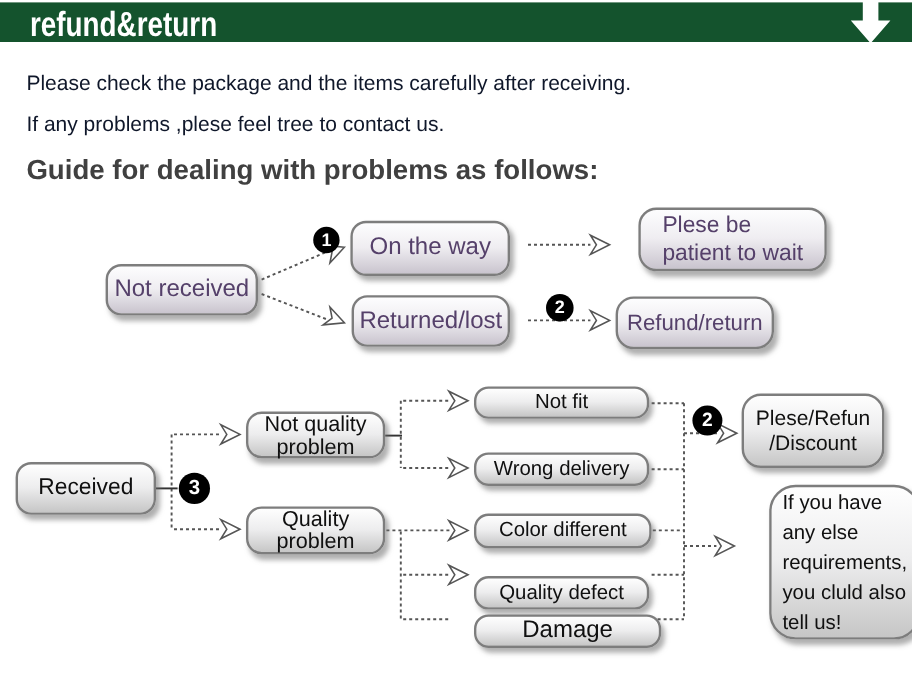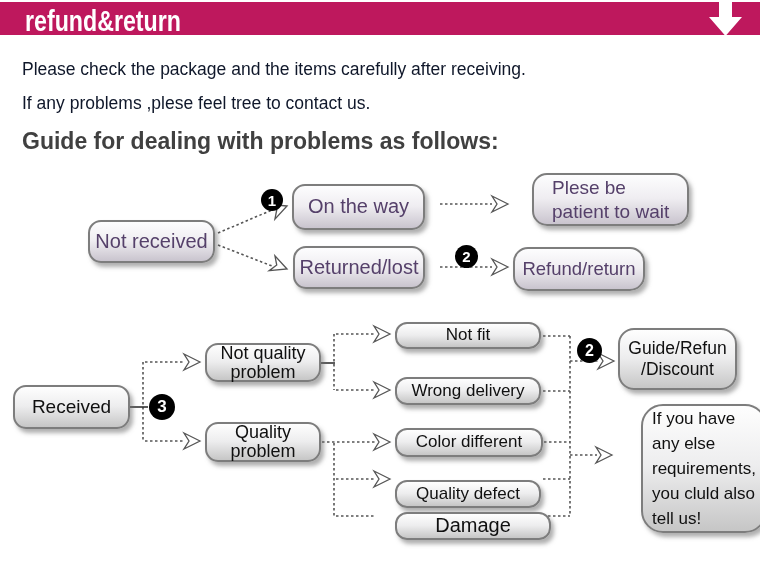--- a/index.html
+++ b/index.html
@@ -1,21 +1,21 @@
 <!DOCTYPE html>
 <html><head>
 <meta charset="utf-8">
 <style>
   html,body{margin:0;padding:0;background:#ffffff;}
   #stage{
     position:relative;width:760px;height:563px;background:#ffffff;overflow:hidden;
     font-family:"Liberation Sans","DejaVu Sans",sans-serif;color:#141414;
   }
   
-  .topbar{position:absolute;left:0;top:2px;width:760px;height:33px;background:#be185d;}
+  .topbar{position:absolute;left:0;top:2px;width:760px;height:33px;background:#14532d;}
   .topbar-title{
     position:absolute;left:25px;top:3px;color:#ffffff;font-weight:bold;font-size:29px;
     letter-spacing:0px;display:inline-block;transform:scaleX(0.8);transform-origin:left center;
     white-space:nowrap;
   }
   .down-arrow{position:absolute;left:703px;top:0px;}
   
   .intro-line{position:absolute;left:22px;font-size:17.5px;color:#0f172a;white-space:nowrap;}
   .intro-1{top:59px;}
   .intro-2{top:93px;}
@@ -181,21 +181,21 @@
   <div class="fbox dark b-defect">
     <span>Quality defect</span>
   </div>
   <div class="fbox dark b-damage">
     <span>Damage</span>
   </div>
   <div class="badge badge2b">
     <span>2</span>
   </div>
   <div class="fbox dark b-resen">
-    <span>Guide/Refun</span>
+    <span>Plese/Refun</span>
     <span>/Discount</span>
   </div>
   <div class="fbox dark left-align b-require">
     <span>If you have</span>
     <span>any else</span>
     <span>requirements,</span>
     <span>you cluld also</span>
     <span>tell us!</span>
   </div>
 

